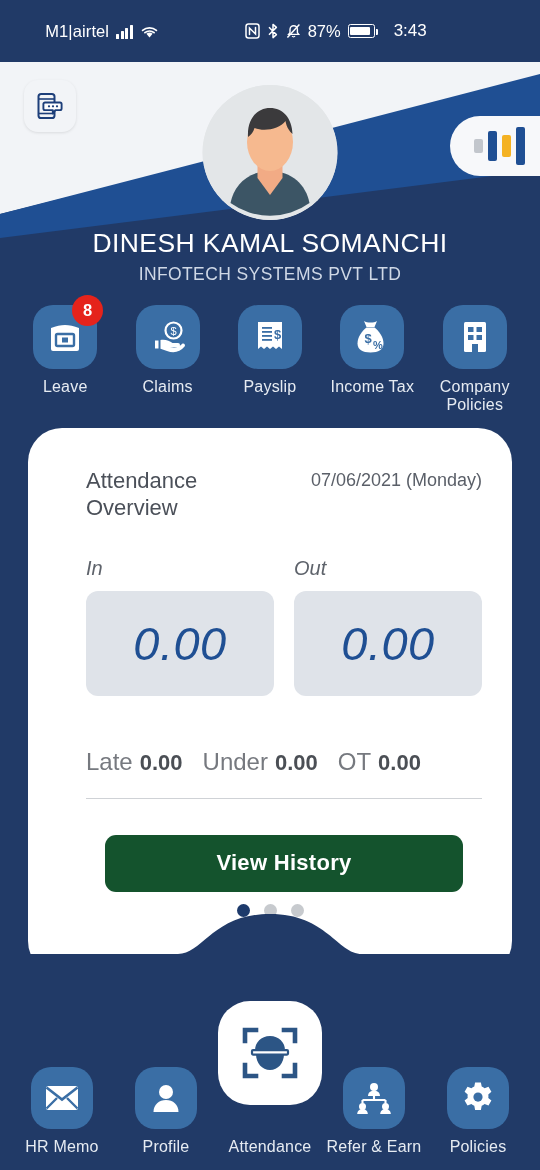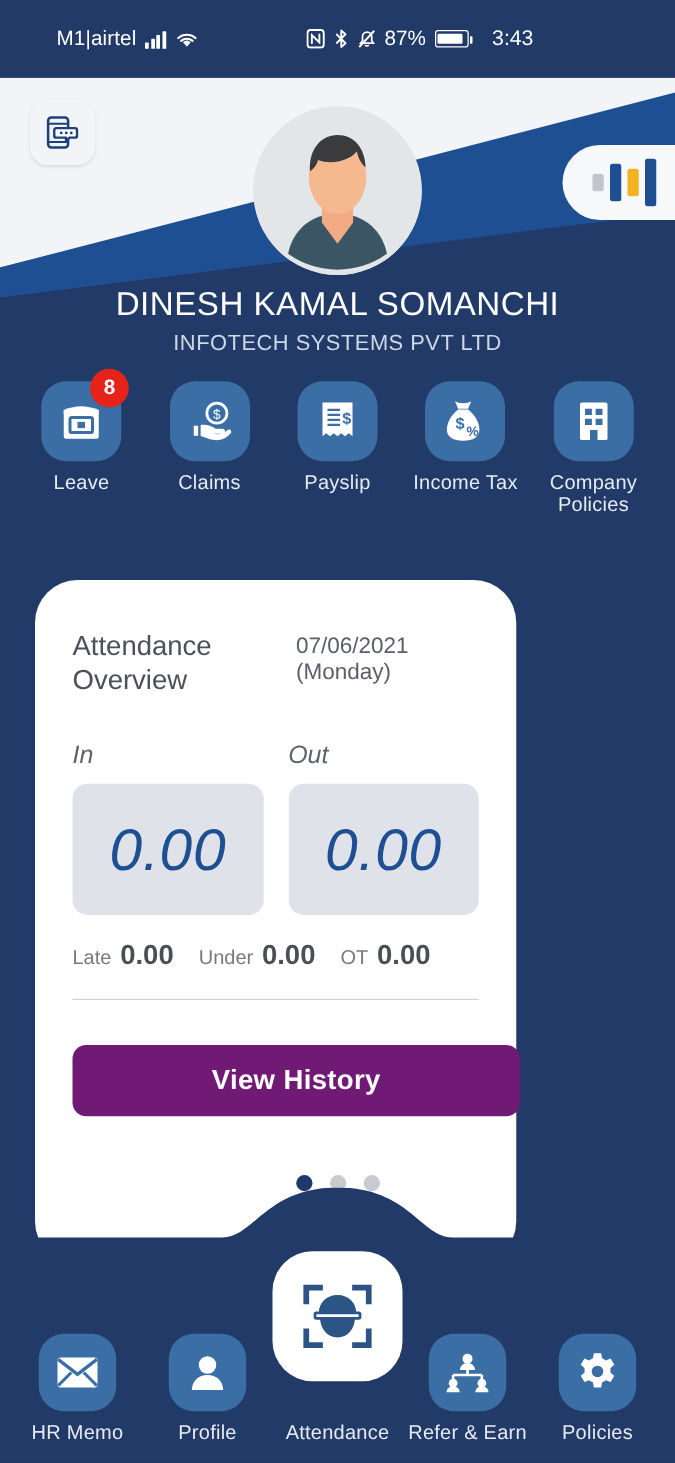--- a/index.html
+++ b/index.html
@@ -74,48 +74,48 @@
   .qt-label { color:#e6ebf2; font-size:16px; text-align:center; margin-top:9px; line-height:1.12; letter-spacing:.2px; }
   .badge {
     position:absolute; top:-10px; right:-6px; min-width:31px; height:31px;
     background:#e5231b; border-radius:50%;
     display:flex; align-items:center; justify-content:center;
     color:#fff; font-size:16.5px; font-weight:600;
   }
 
   
   .card {
-    position:absolute; top:464px; left:28px; width:385px; height:547px;
-    background:#ffffff; border-radius:34px;
+    position:absolute; top:428px; left:28px; width:484px; height:547px;
+    background:#ffffff; border-radius:34px;padding-left:28px;
   }
   .notch-svg { position:absolute; left:0; bottom:-1px; width:484px; height:62px; }
   .card-inner { position:relative; padding:40px 30px 0 30px; }
   .card-head { display:flex; justify-content:space-between; align-items:flex-start; }
   .card-title { font-size:22px; color:#4b5059; line-height:1.22; max-width:185px; }
   .card-date { font-size:18px; color:#5a5f68; padding-top:2px; }
 
   .io-row { display:flex; gap:20px; margin-top:35px; }
   .io-col { flex:1;font-style:italic; }
   .io-label { font-size:20px; color:#5e636b; margin-bottom:11px; }
   .io-box {
     height:105px; background:#dfe3e9; border-radius:12px;
     display:flex; align-items:center; justify-content:center;
   }
   .io-val { font-size:47px; color:#1f4f93; font-weight:400; letter-spacing:.5px; }
 
   .metrics { display:flex; align-items:baseline; gap:7px; margin-top:19px; flex-wrap:nowrap; }
-  .m-label { font-size:16px; color:#76797f; }
+  .m-label { font-size:24px; color:#76797f;margin-top:33px; }
   .m-val { font-size:22px; color:#4b4f55; font-weight:700; margin-right:13px; }
   .m-val:last-child { margin-right:0; }
 
   .divider { height:1px; background:#cfd2d6; margin:22px 0 0 0; }
 
   .hist-btn {
     margin:36px auto 0 auto; width:358px; height:57px;
-    background:#701a75; border-radius:11px; border:none;
+    background:#14532d; border-radius:11px; border:none;
     color:#ffffff; font-size:22px; font-weight:700; letter-spacing:.3px;
     display:flex; align-items:center; justify-content:center; cursor:pointer;
   }
 
   .dots { position:absolute; bottom:58px; left:0; width:484px; display:flex; justify-content:center; gap:14px; }
   .dot { width:13px; height:13px; border-radius:50%; background:#c7cace; }
   .dot.active { background:#1d3a6b; }
 
   
   .bottomnav { position:absolute; bottom:0; left:0; width:540px; height:165px; }

